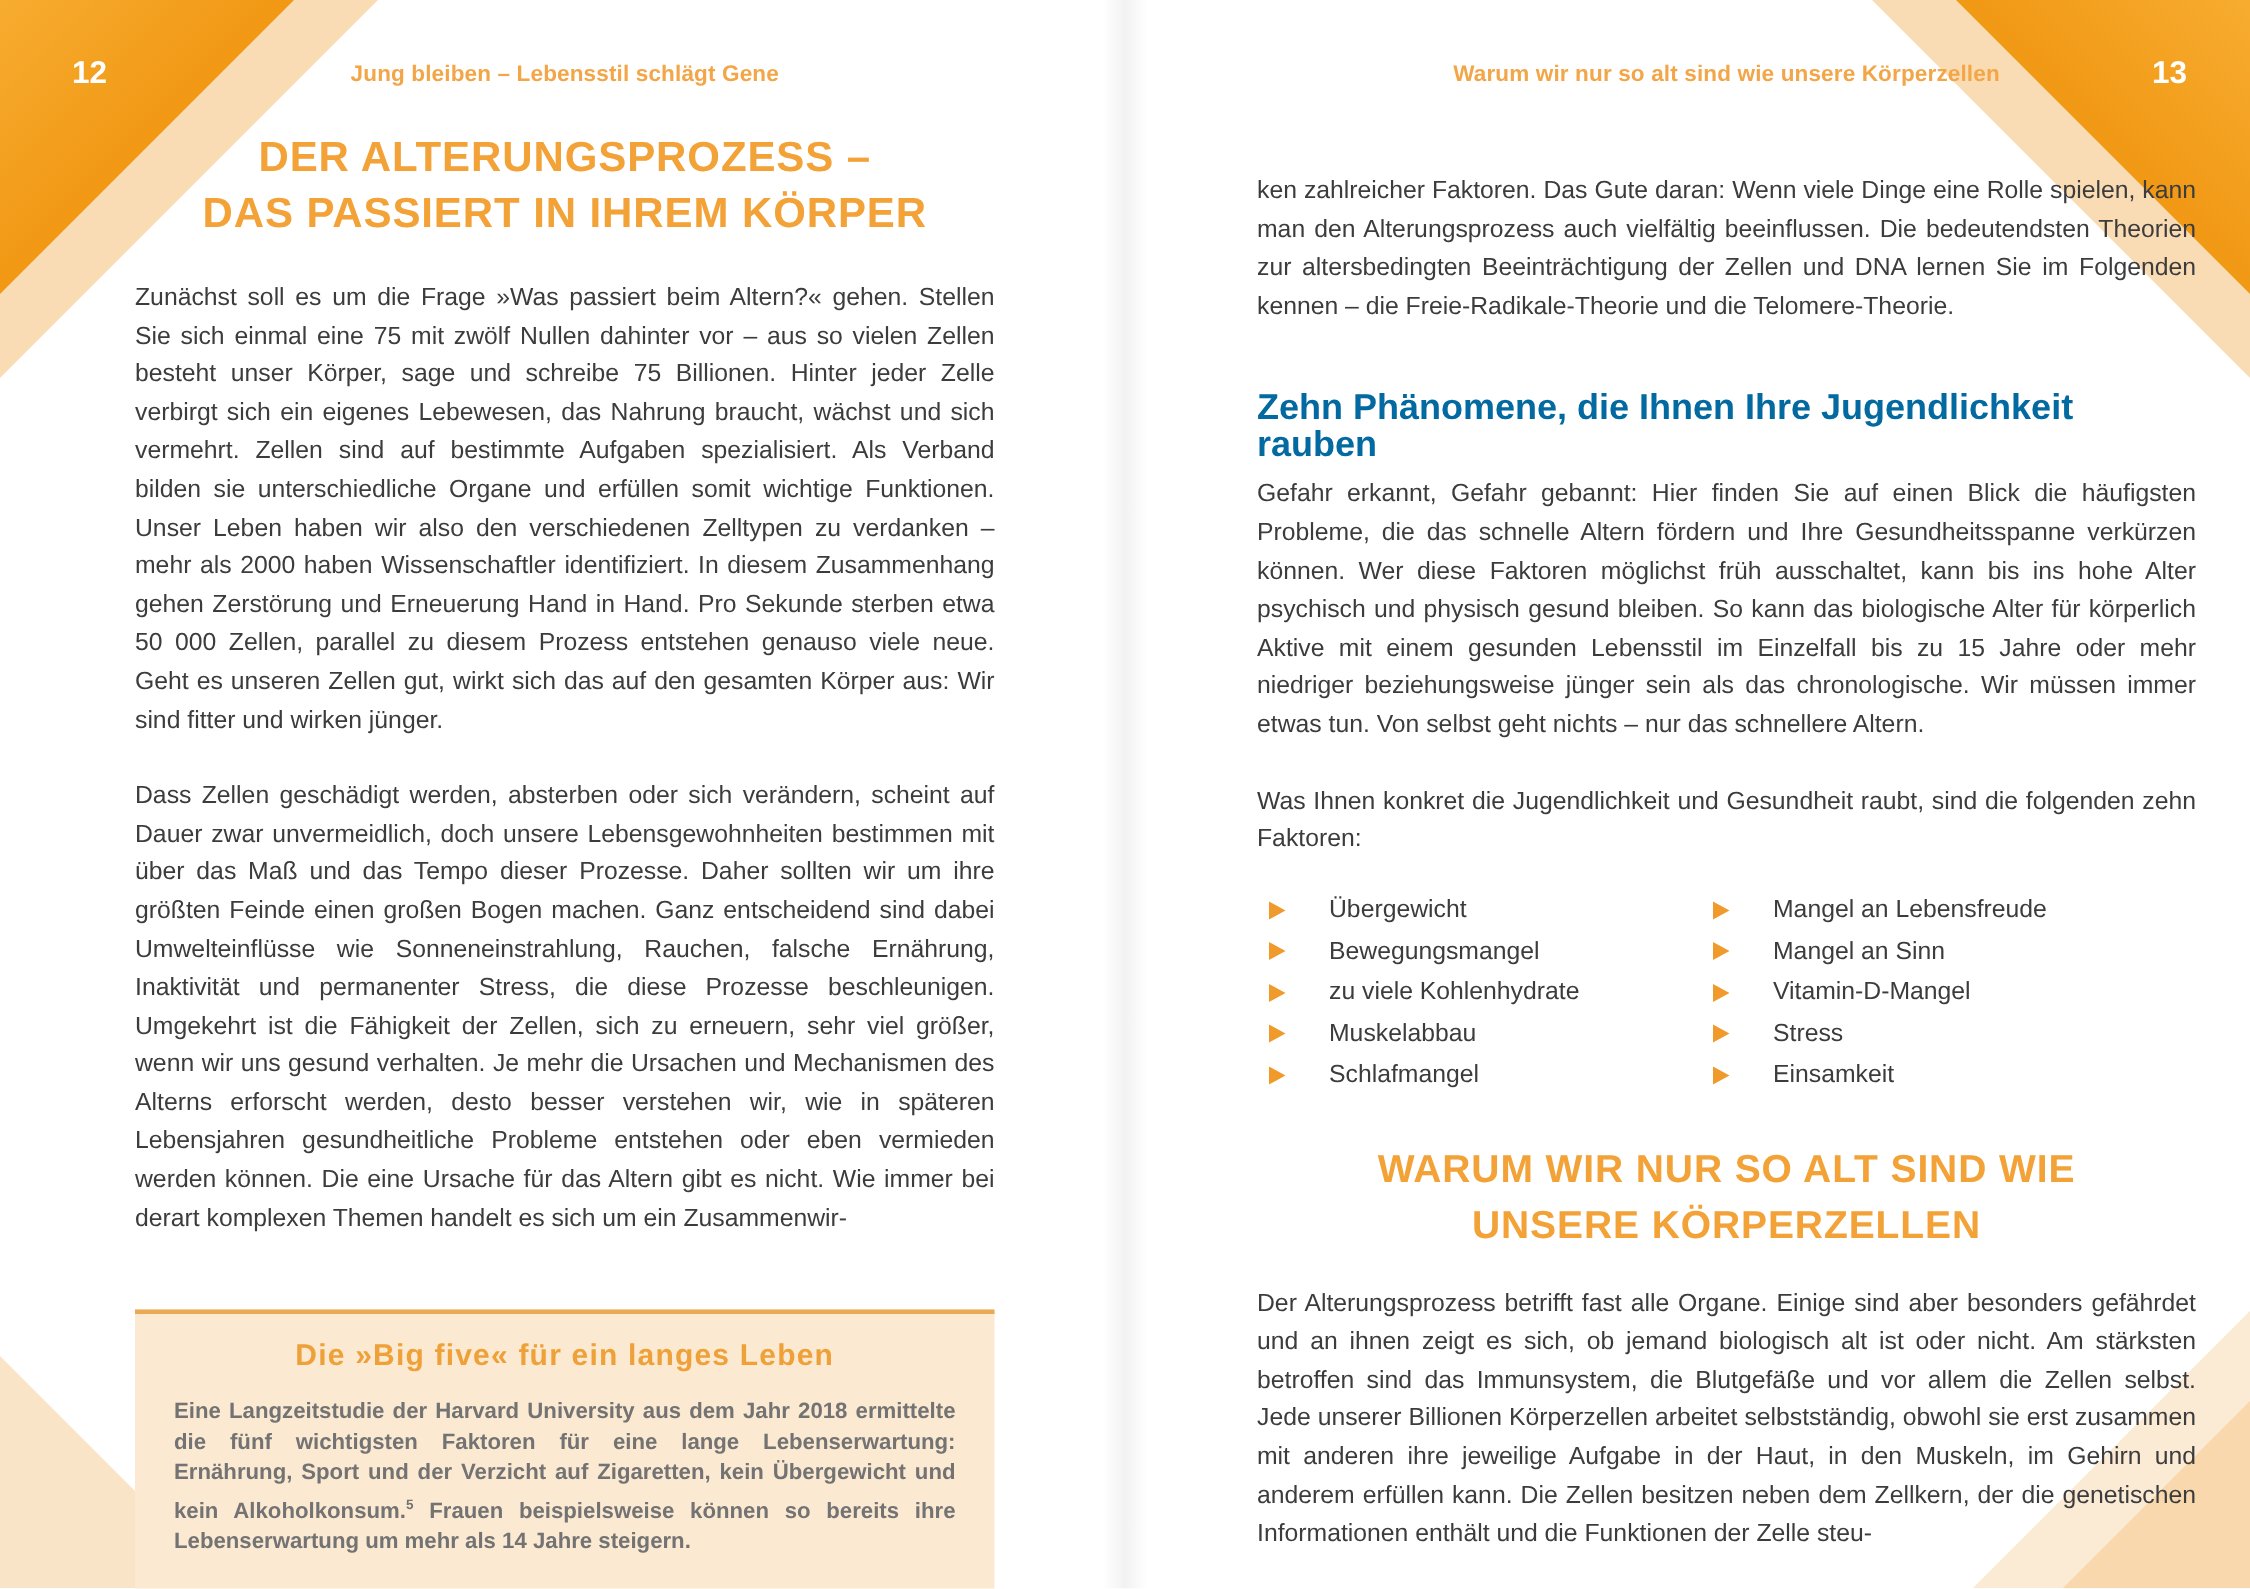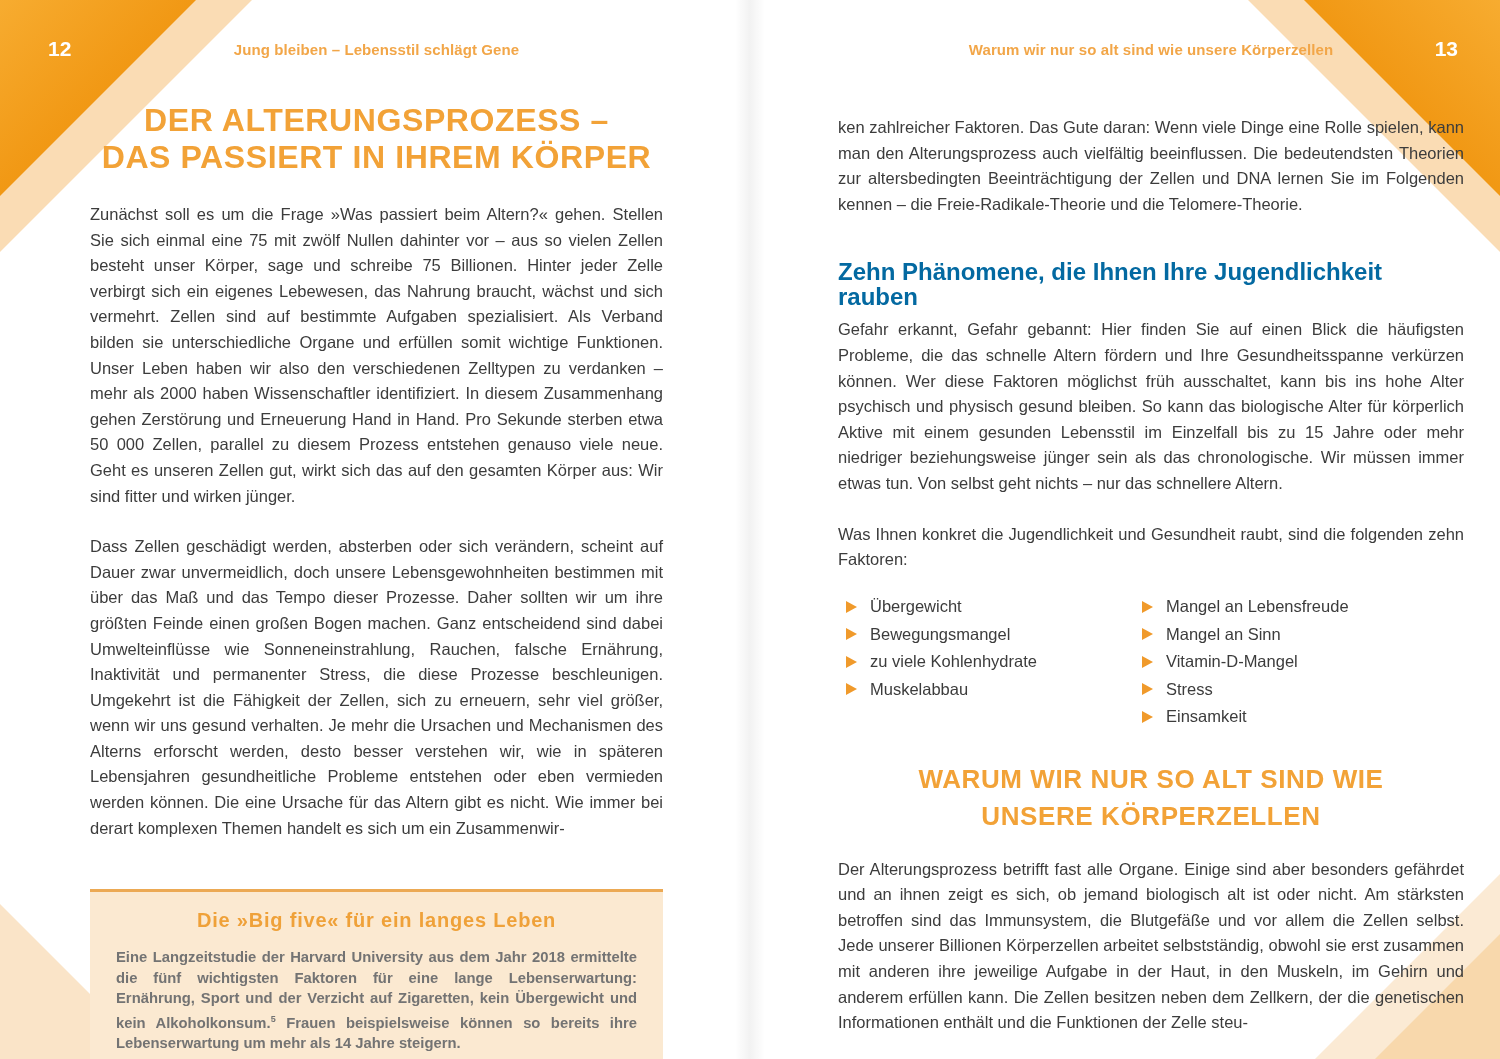--- a/index.html
+++ b/index.html
@@ -40,42 +40,42 @@
   .page{position:relative;z-index:2;width:750px;height:100%;box-sizing:border-box;}
   .page-left{padding:0 87px 0 90px;}
   .page-right{padding:0 36px 0 88px;}
 
   .page-header{
     margin-top:41px;text-align:center;color:#F2A648;font-weight:700;font-size:15px;
     letter-spacing:.1px;
   }
 
   .main-title{
-    margin:44px 0 26px 0;text-align:center;color:#F2A237;font-weight:800;
-    font-size:32px;line-height:37px;letter-spacing:.6px;
+    margin:28px 0 26px 0;text-align:center;color:#F2A237;font-weight:800;
+    font-size:28px;line-height:37px;letter-spacing:.6px;
   }
   .main-title.second{margin:30px 0 22px 0;font-size:26px;}
 
   .body-text{
     margin:0 0 25px 0;color:#3C3C3C;font-size:16.5px;line-height:25.6px;
     text-align:justify;
   }
   .body-text.tight{margin-bottom:20px;}
   .page-right .first-para{margin-top:57px;}
 
   .subheading{
     margin:42px 0 8px 0;color:#0369a1;font-weight:800;font-size:24px;line-height:25px;
   }
 
   
   .bullet-columns{display:flex;margin:2px 0 22px 0;}
   .bullet-col{list-style:none;margin:0;padding:0 0 0 8px;}
   .bullet-col.left{width:288px;}
   .bullet-col.right{flex:1;}
-  .bullet-item{display:flex;align-items:center;height:27.6px;color:#3C3C3C;font-size:16.5px;}
+  .bullet-item{display:flex;align-items:center;height:27.6px;color:#3C3C3C;font-size:16.5px;gap:16px;}
   .arrow-icon{
     display:inline-block;width:0;height:0;margin-right:13px;flex:0 0 auto;
     border-left:11px solid #F09A2B;border-top:6px solid transparent;border-bottom:6px solid transparent;
   }
 
   
   .info-box{
     margin-top:48px;background:#FBE9D1;
     border-top:3px solid #ECA954;border-bottom:3px solid #ECA954;
     padding:17px 26px 20px 26px;box-sizing:border-box;
@@ -148,20 +148,24 @@
           <span>Bewegungsmangel</span>
         </li>
         <li class="bullet-item">
           <span class="arrow-icon"></span>
           <span>zu viele Kohlenhydrate</span>
         </li>
         <li class="bullet-item">
           <span class="arrow-icon"></span>
           <span>Muskelabbau</span>
         </li>
+        <li class="bullet-item">
+          <span class="arrow-icon"></span>
+          <span>Schlafmangel</span>
+        </li>
       </ul>
       <ul class="bullet-col right">
         <li class="bullet-item">
           <span class="arrow-icon"></span>
           <span>Mangel an Lebensfreude</span>
         </li>
         <li class="bullet-item">
           <span class="arrow-icon"></span>
           <span>Mangel an Sinn</span>
         </li>

